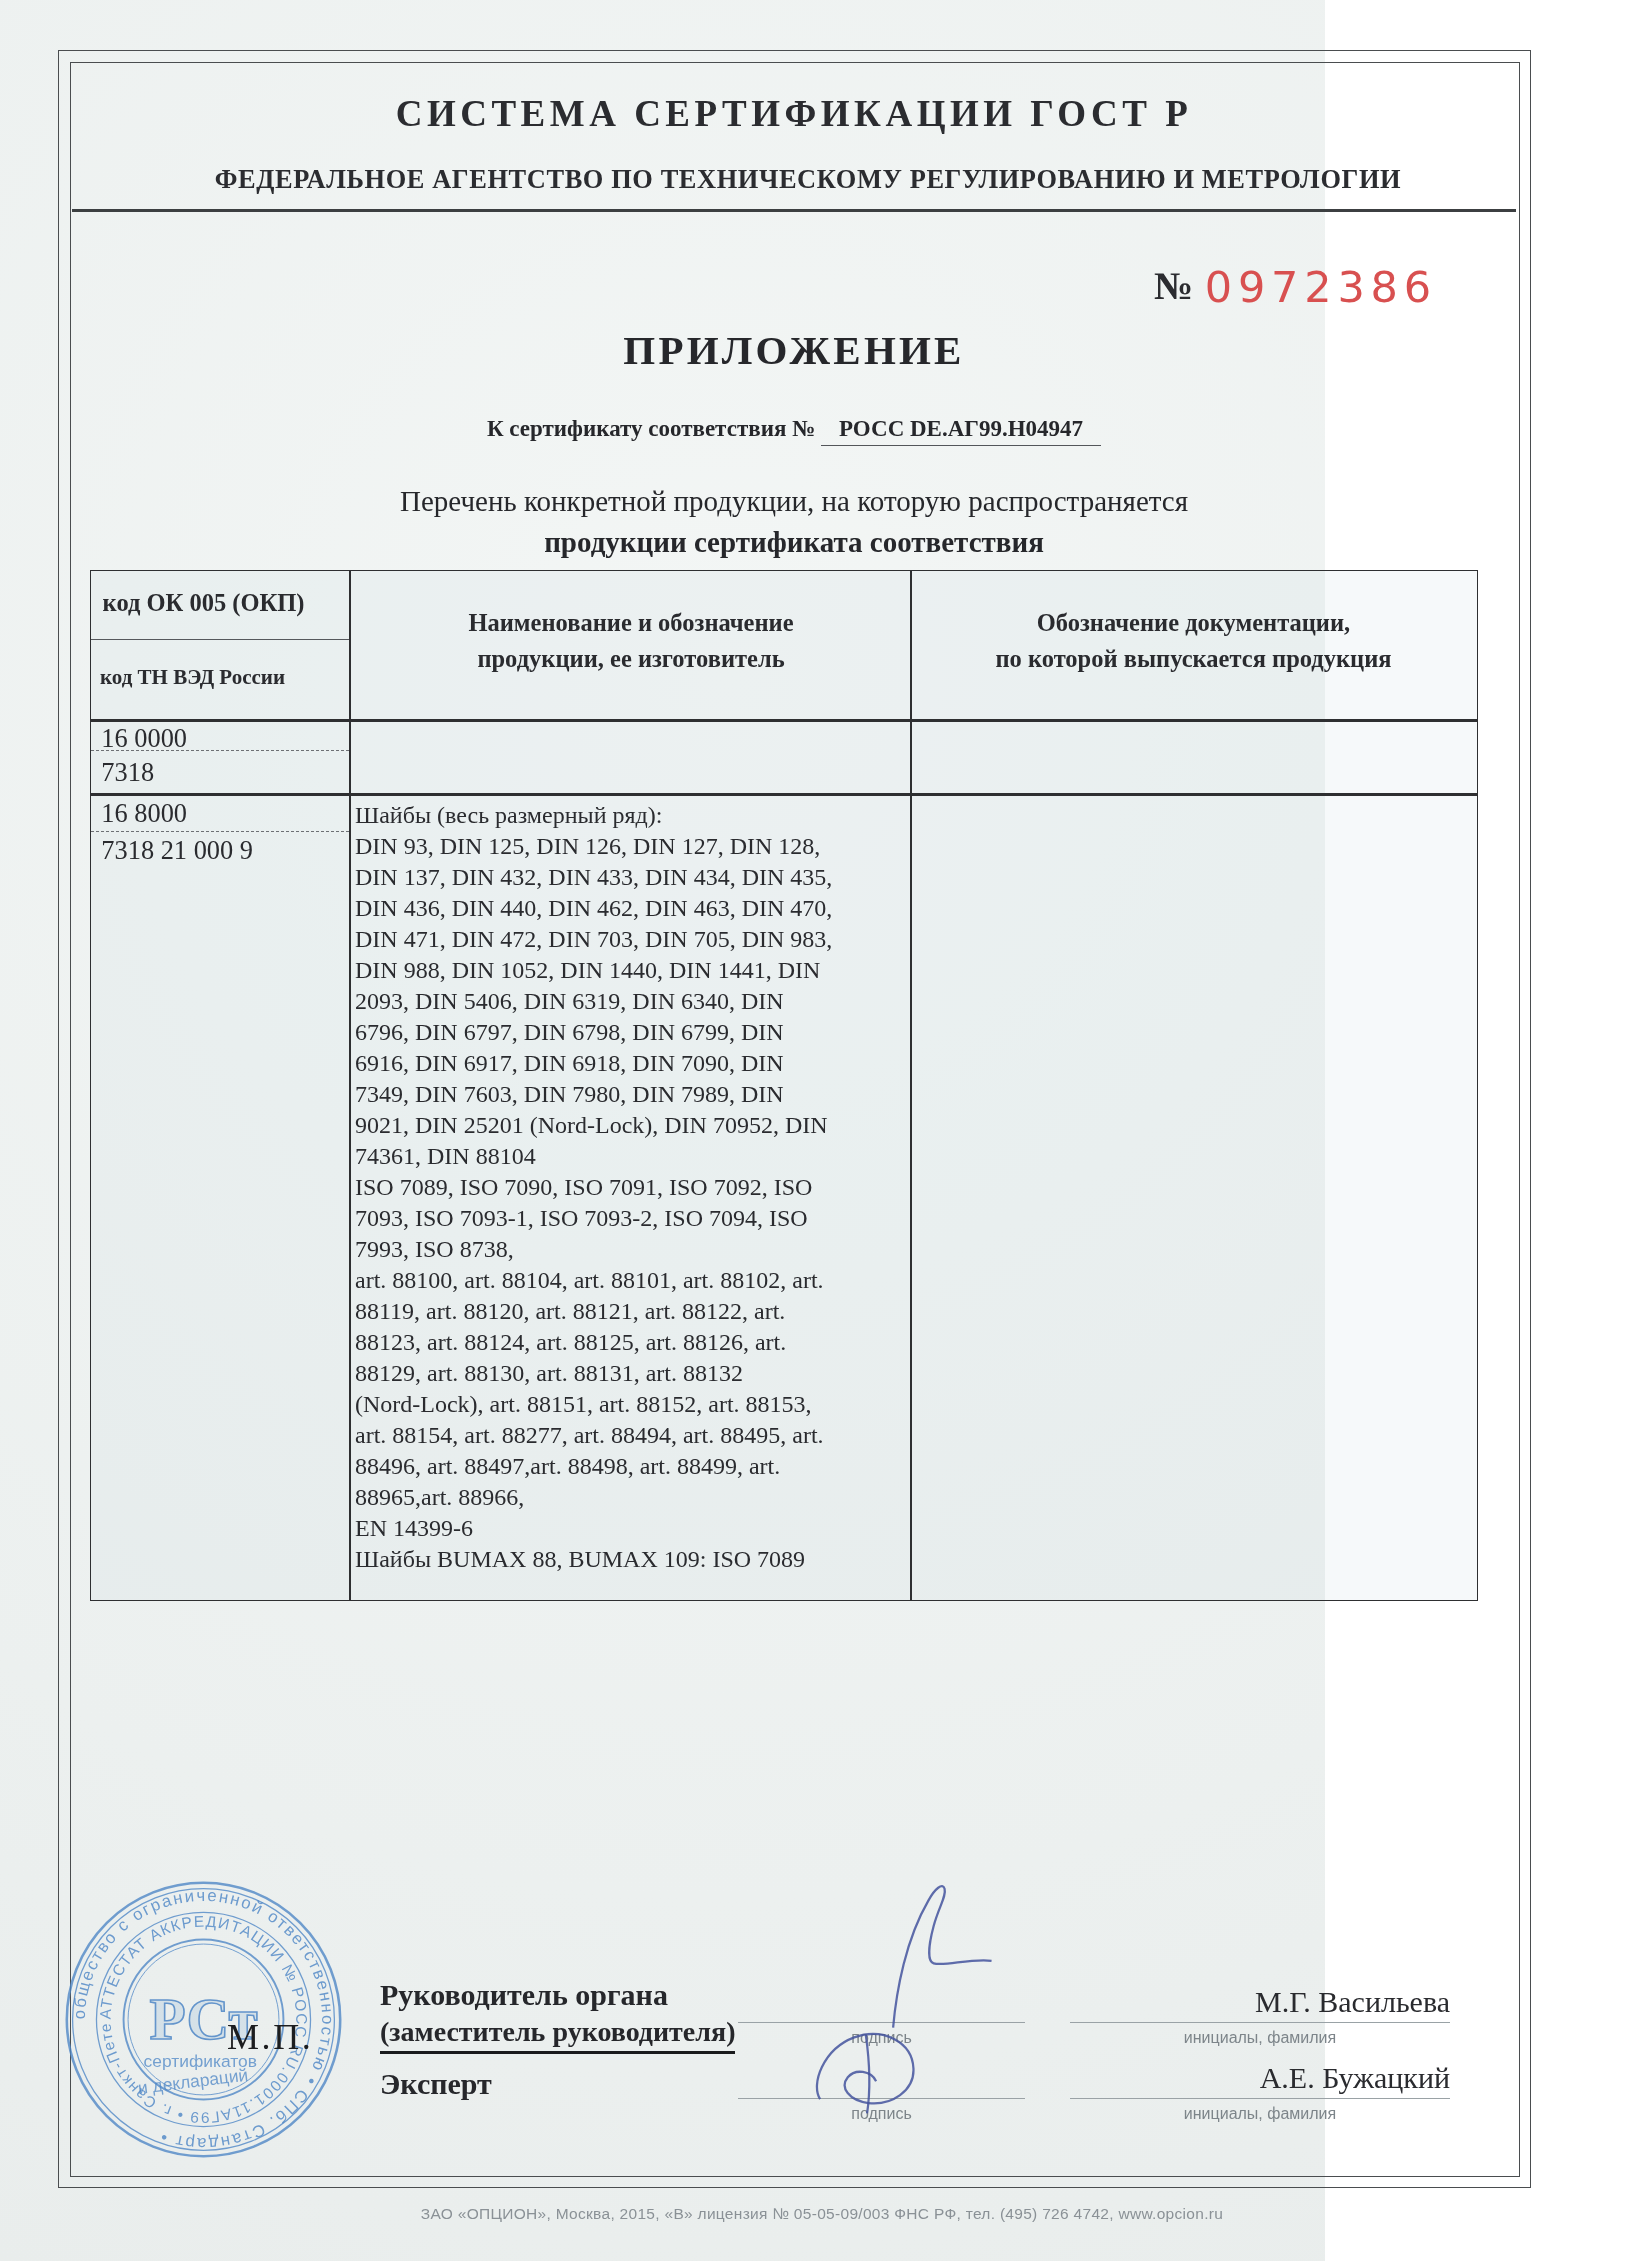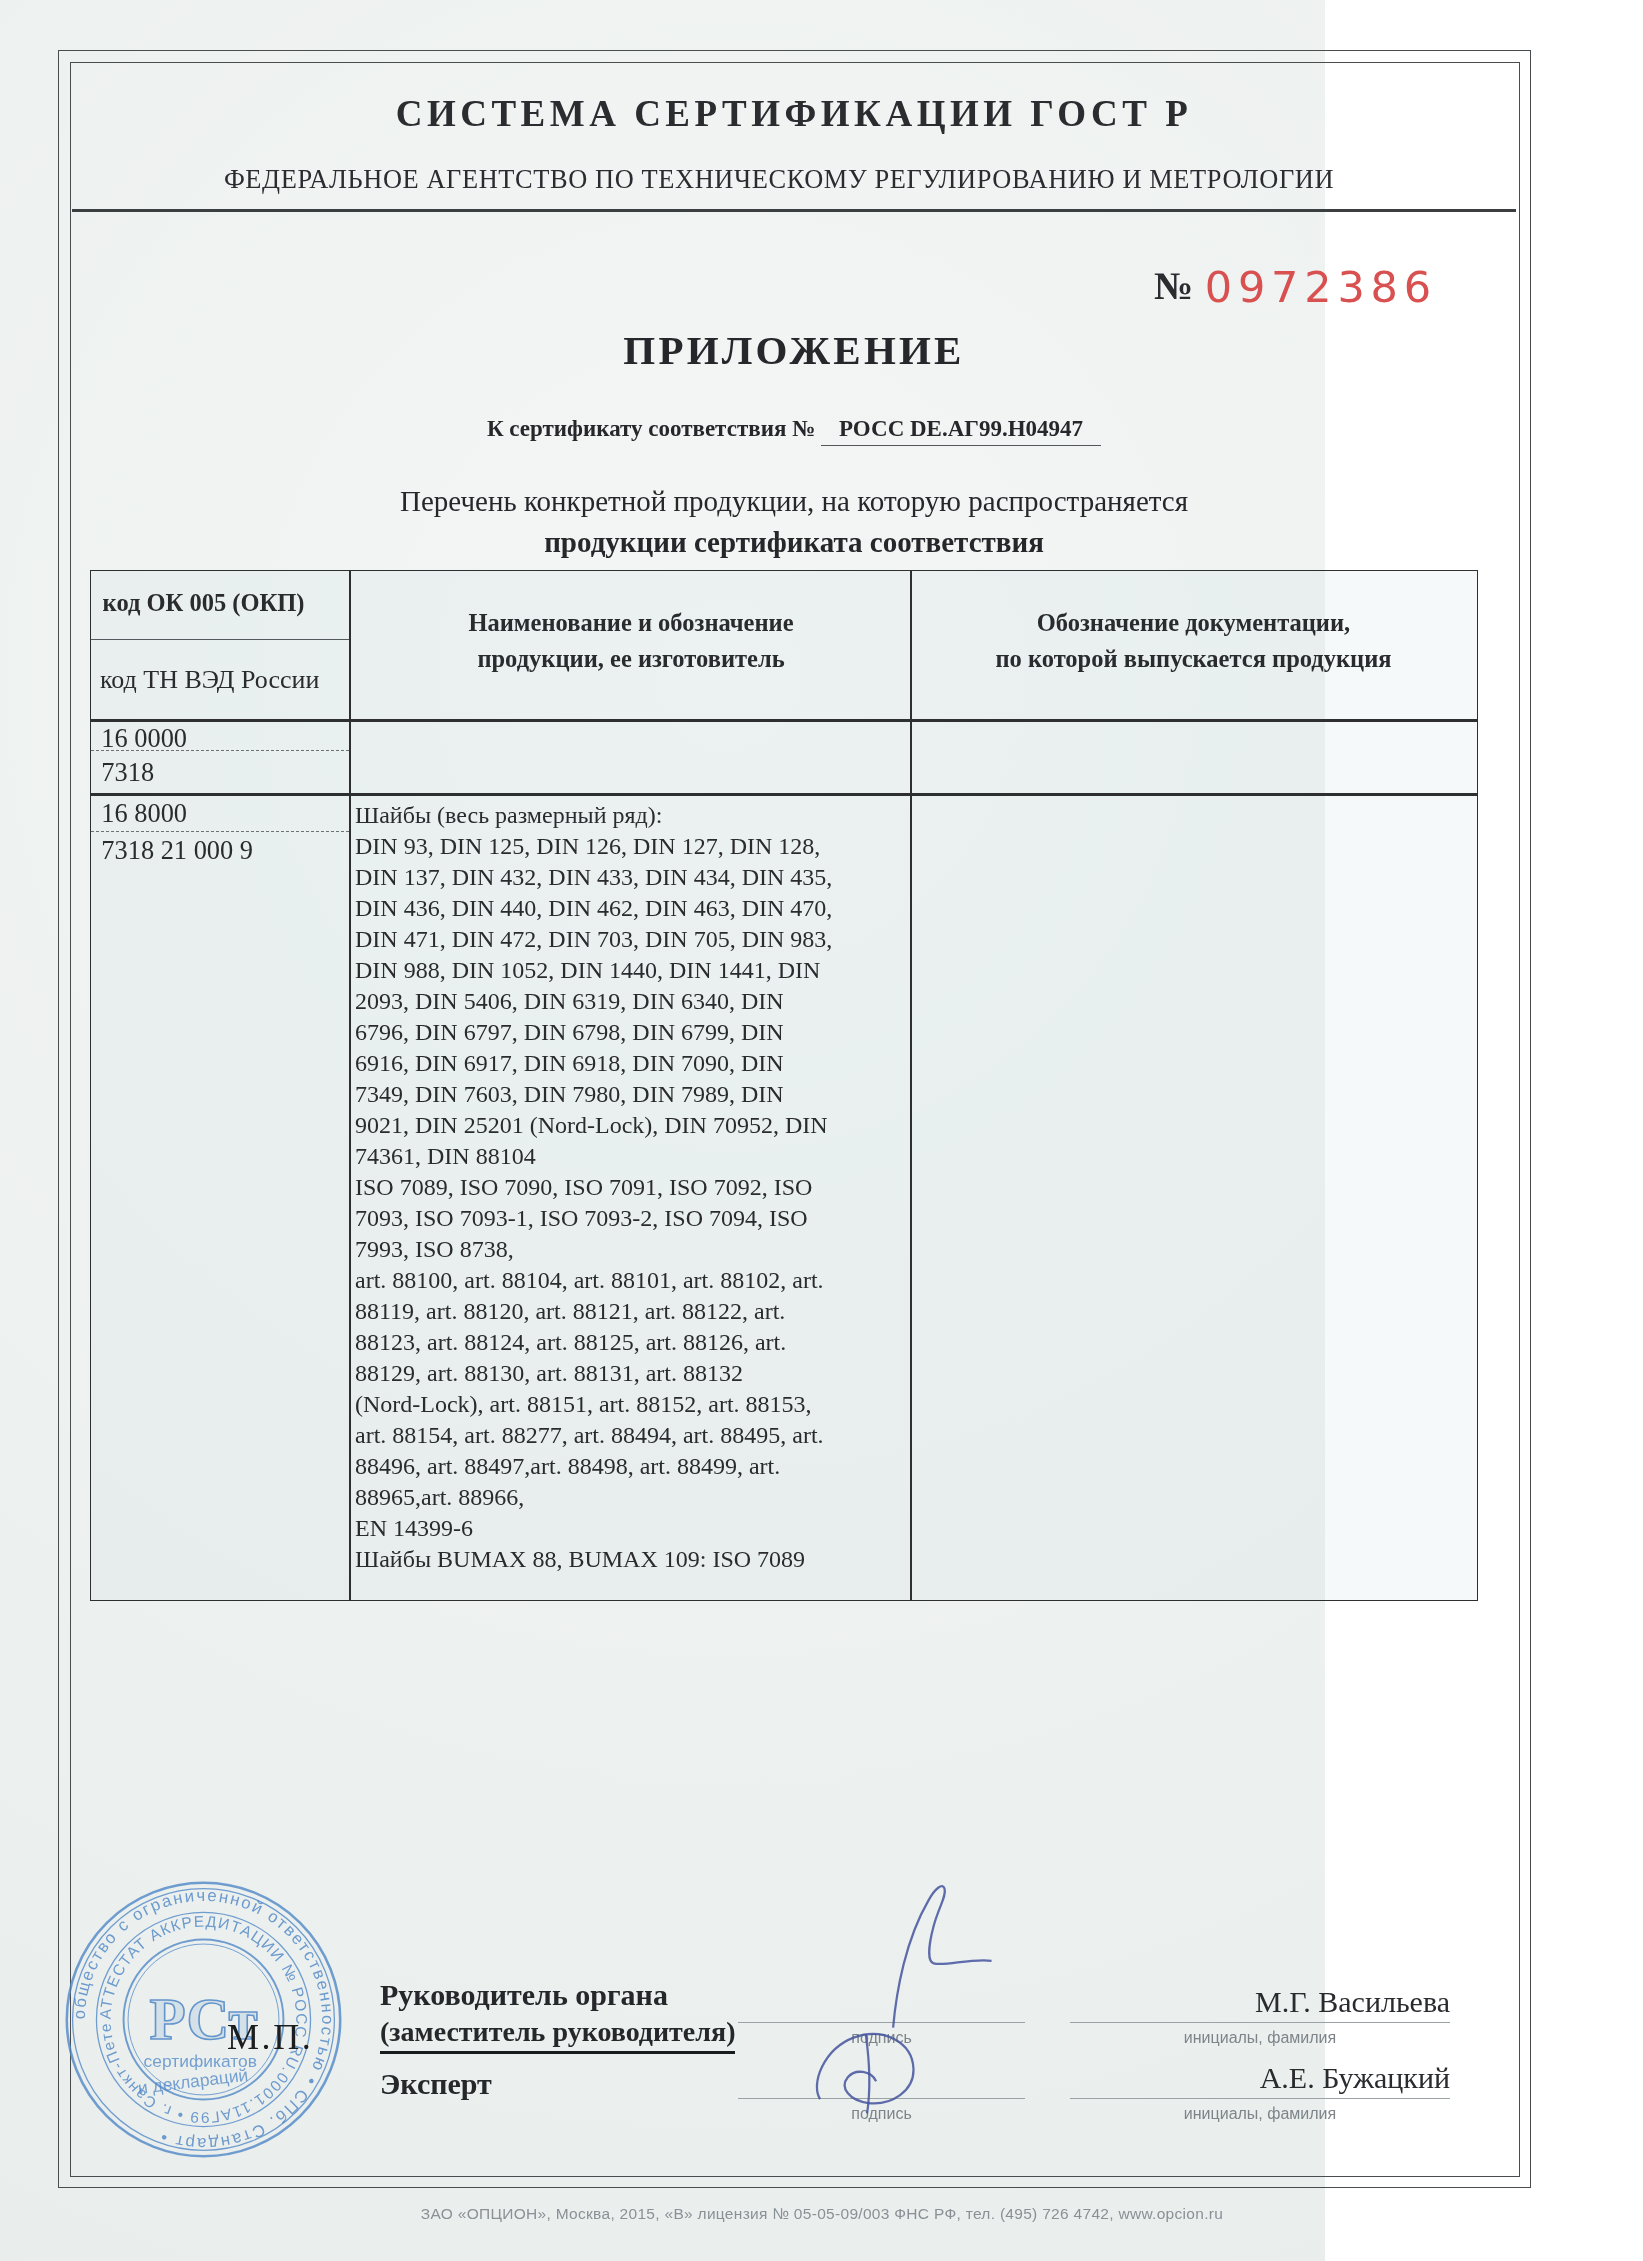--- a/index.html
+++ b/index.html
@@ -8,42 +8,42 @@
     position:relative;width:1325px;height:2261px;
     background:radial-gradient(circle at 55% 30%, #f3f6f5 0%, #ecf0ef 70%, #e9edec 100%);
     font-family:"Liberation Serif","DejaVu Serif",serif;color:#26272b;
   }
   .abs{position:absolute;}
   .center{text-align:center;}
   .frame-outer{position:absolute;left:58px;top:50px;width:1471px;height:2136px;border:1.9px solid #4a4d4f;}
   .frame-inner{position:absolute;left:70px;top:62px;width:1448px;height:2113px;border:1.9px solid #4a4d4f;}
   .header-rule{position:absolute;left:72px;top:209px;width:1444px;height:2.6px;background:#3c3f41;}
   .t1{left:70px;top:92px;width:1448px;font-size:37px;font-weight:bold;letter-spacing:4.5px;color:#2b2c30;}
-  .t2{left:55px;top:164px;width:1448px;font-size:26.4px;font-weight:normal;letter-spacing:0.6px;color:#2b2c30;}
+  .t2{left:84px;top:164px;width:1448px;font-size:26.4px;font-weight:bold;letter-spacing:0.6px;color:#2b2c30;}
   .serial{left:1154px;top:263px;display:flex;align-items:flex-start;gap:11.6px;}
   .serial-sign{font-size:39px;font-weight:bold;color:#2b2c30;}
   .serial-digits{font-family:"DejaVu Sans","Liberation Sans",sans-serif;font-size:43px;color:#d85050;letter-spacing:5.8px;margin-top:-1.3px;}
   .apx-title{left:70px;top:326px;width:1448px;font-size:41px;font-weight:bold;letter-spacing:3.2px;}
   .cert-line{left:70px;top:410px;width:1448px;font-size:23px;font-weight:bold;margin-top:6px;}
   .cert-num{border-bottom:1.9px solid #53565a;padding:0 18px 3.9px 18px;}
   .scope1{left:70px;top:485px;width:1448px;font-size:29px;font-weight:normal;}
   .scope2{left:70px;top:526px;width:1448px;font-size:29px;font-weight:bold;}
 
   .tbl{position:absolute;left:90px;top:570px;width:1386px;height:1029px;border:1.9px solid #2e2f31;background:rgba(205,222,228,0.18);}
   .vline{position:absolute;top:0;bottom:0;width:1.9px;background:#2e2f31;}
   .v1{left:258px;} .v2{left:819px;}
   .hline{position:absolute;background:#2e2f31;}
   .hdr-sep{left:0;right:0;top:148px;height:3.2px;}
   .row1-sep{left:0;right:0;top:222px;height:2.6px;}
   .col1-hdr-sep{left:0;width:258px;top:68px;height:1.3px;background:#55585c;}
   .dash{position:absolute;left:0;width:258px;border-top:1.9px dashed #6d7074;}
   .dash1{top:179px;} .dash2{top:260px;}
   .cell{position:absolute;color:#2a2b2f;}
   .c1-top{left:11.6px;top:18px;font-size:24.5px;font-weight:bold;}
-  .c1-bot{left:9px;top:94px;font-size:26px;font-weight:normal;text-align:center;}
+  .c1-bot{left:9px;top:94px;font-size:21px;font-weight:bold;text-align:center;}
   .c2-hdr{left:260px;width:560px;top:34px;text-align:center;font-size:24.5px;font-weight:bold;line-height:36px;white-space:pre-line;}
   .c3-hdr{left:821px;width:563px;top:34px;text-align:center;font-size:24.5px;font-weight:bold;line-height:36px;white-space:pre-line;}
   .code{font-size:26.4px;}
   .r1-okp{left:10.3px;top:152px;}
   .r1-tnved{left:10.3px;top:186px;}
   .r2-okp{left:10.3px;top:227px;}
   .r2-tnved{left:10.3px;top:264px;}
   .r2-product{left:264px;top:229px;width:554px;font-size:24px;line-height:31px;white-space:pre-line;}
 
   .role1a{left:380px;top:1978px;font-size:30px;font-weight:bold;}

